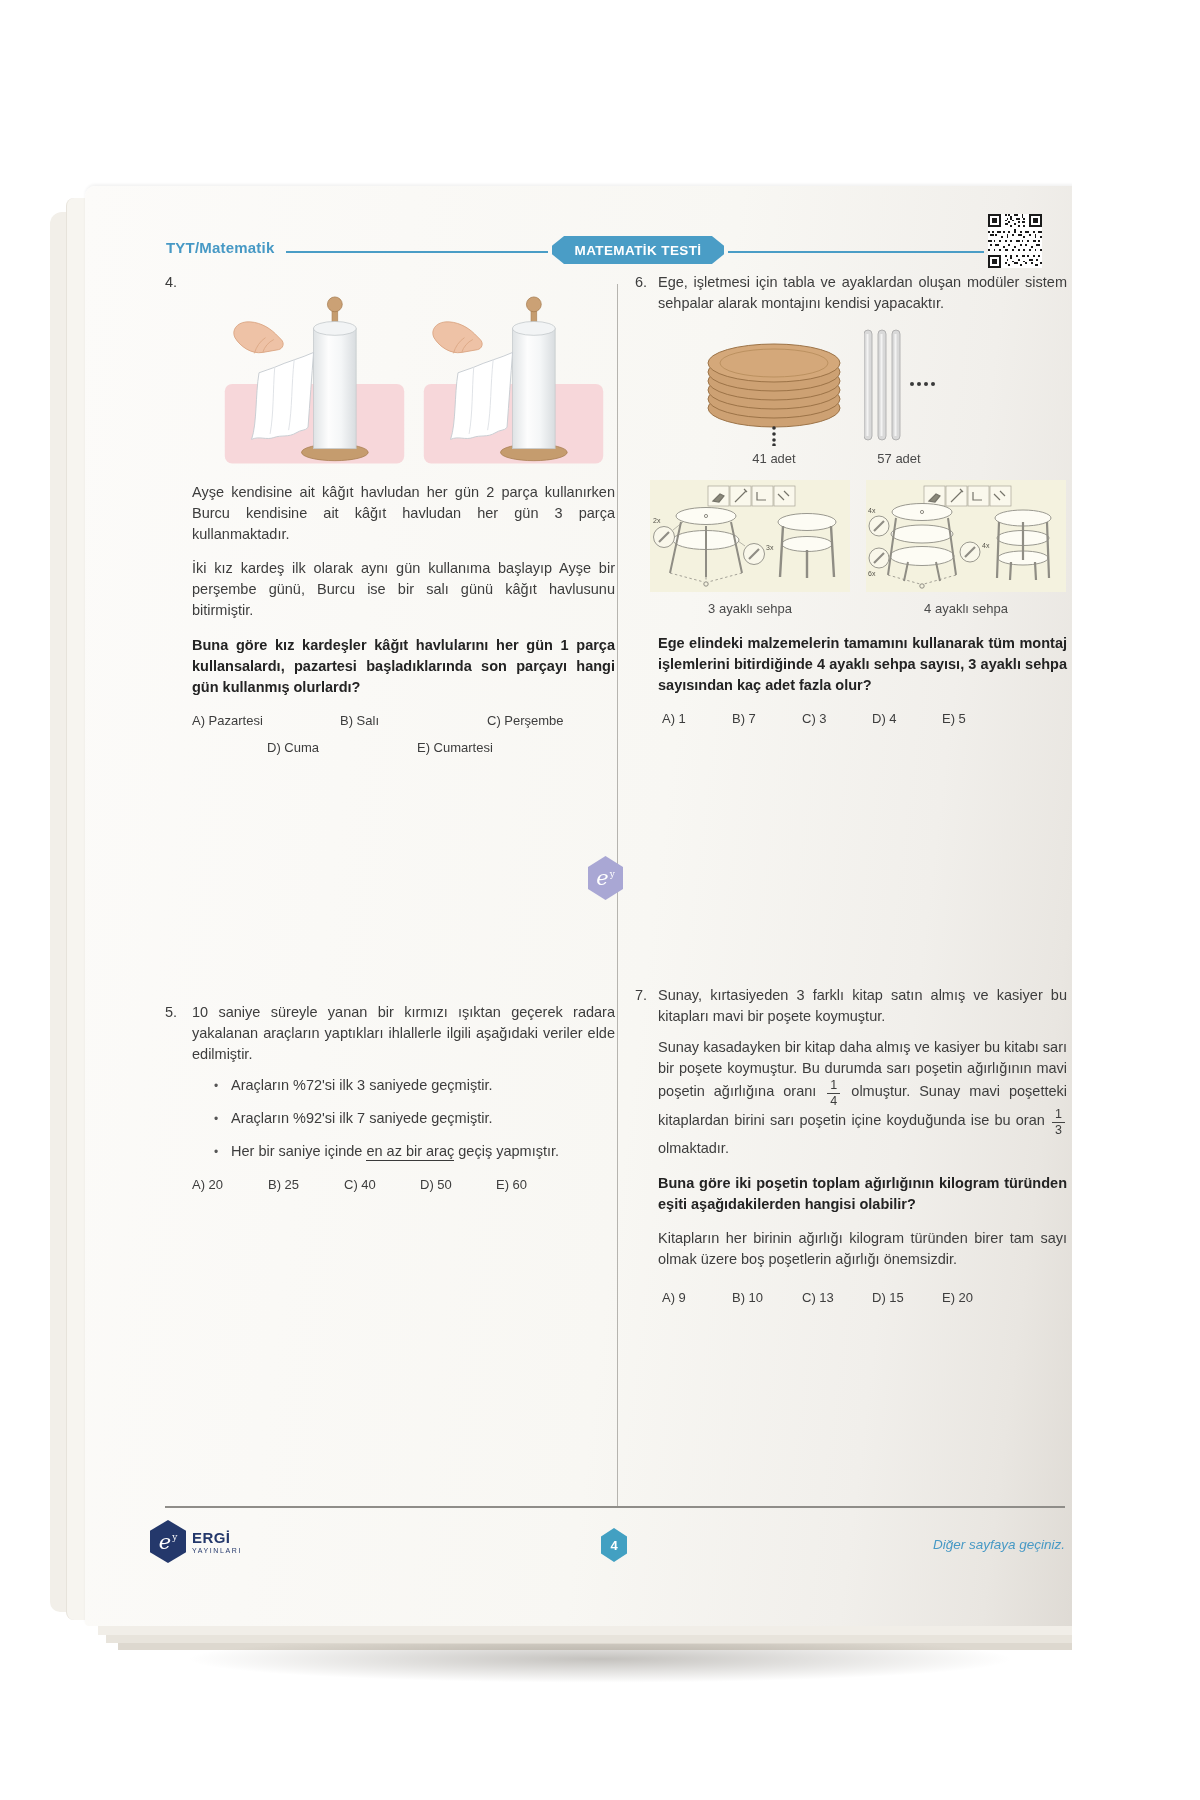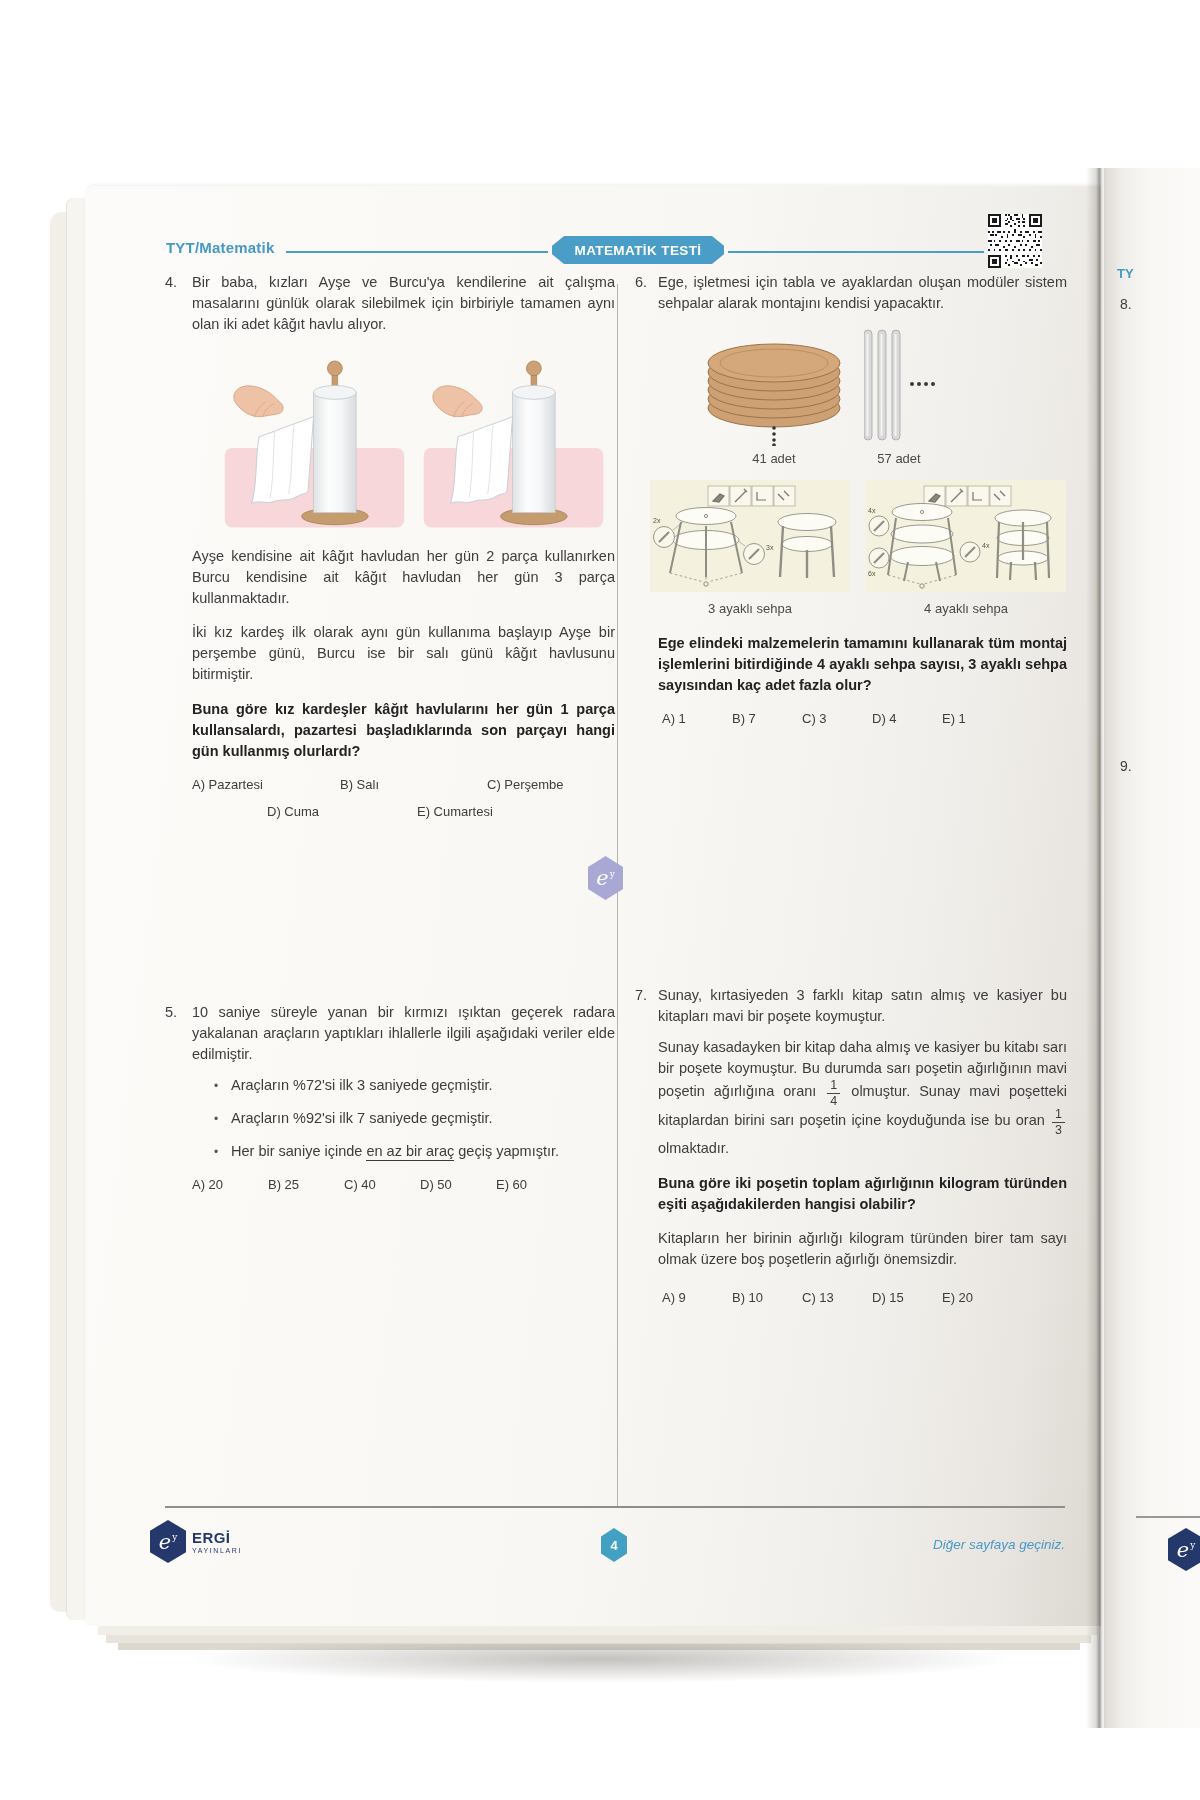--- a/index.html
+++ b/index.html
@@ -1,16 +1,16 @@
 <!DOCTYPE html>
 <html><head>
 <meta charset="utf-8">
 <style>
   html,body{margin:0;padding:0;background:#ffffff;}
-  .scene{position:relative;width:1200px;height:1800px;overflow:hidden;background:#fff;
+  .scene{position:relative;width:1072px;height:1800px;overflow:hidden;background:#fff;
          font-family:"Liberation Sans",sans-serif;color:#3d3d3d;border-radius:16px;}
   .abs{position:absolute;}
 
   
   .lstrip1{left:50px;top:212px;width:18px;height:1400px;background:#f2efe9;border-radius:12px 0 0 10px;}
   .lstrip2{left:66px;top:198px;width:20px;height:1422px;background:#f7f5f0;border-radius:8px 0 0 8px;border-left:1px solid #e7e3db;}
   .page{left:85px;top:186px;width:1016px;height:1440px;
         background:linear-gradient(97deg,#fcfbf9 0%,#f8f7f3 55%,#f1efeb 78%,#e9e6e1 90%,#dedad4 98%);
         border-radius:10px 2px 0 4px;box-shadow:0 -2px 3px rgba(0,0,0,.05);}
   .bstrip1{left:98px;top:1626px;width:1000px;height:9px;background:#f1eee8;}
@@ -138,21 +138,20 @@
       <path fill="#1a1a1a" d="M9 0h1v1H9z M11 0h1v1h-1z M14 0h2v1h-2z M18 0h1v2h-1z M10 2h1v1h-1z M12 1h1v2h-1z M15 2h2v1h-2z M19 2h1v1h-1z M9 3h1v1H9z M13 3h1v1h-1z M16 4h1v1h-1z M11 4h1v1h-1z M18 4h2v1h-2z M9 5h2v1H9z M14 5h1v1h-1z M12 6h1v1h-1z M16 6h1v1h-1z M19 6h1v1h-1z M0 9h1v1H0z M2 9h1v1H2z M5 9h2v1H5z M8 9h1v1H8z M11 9h1v1h-1z M14 8h1v2h-1z M17 9h1v1h-1z M20 9h2v1h-2z M24 9h1v1h-1z M27 9h2v1h-2z M1 11h2v1H1z M4 11h1v1H4z M7 12h1v1H7z M10 11h1v2h-1z M13 11h1v1h-1z M16 11h2v1h-2z M19 12h1v1h-1z M22 11h1v1h-1z M25 11h1v2h-1z M28 12h1v1h-1z M0 14h2v1H0z M3 14h1v1H3z M6 14h1v1H6z M9 14h1v1H9z M12 14h1v1h-1z M15 14h2v1h-2z M18 14h1v1h-1z M21 14h1v1h-1z M24 14h2v1h-2z M27 14h1v1h-1z M1 16h1v1H1z M4 16h2v1H4z M8 17h1v1H8z M11 16h1v1h-1z M14 17h1v1h-1z M17 16h1v1h-1z M20 16h1v1h-1z M23 17h1v1h-1z M26 16h2v1h-2z M0 19h1v1H0z M3 19h1v1H3z M6 19h1v1H6z M9 19h2v1H9z M13 19h1v1h-1z M16 19h1v1h-1z M19 19h1v1h-1z M22 19h1v1h-1z M25 19h1v1h-1z M28 19h1v1h-1z M9 22h1v1H9z M12 22h1v2h-1z M15 22h1v1h-1z M18 22h2v1h-2z M21 22h1v1h-1z M24 22h1v1h-1z M27 22h1v1h-1z M10 24h1v1h-1z M13 25h1v1h-1z M16 24h1v1h-1z M19 25h1v1h-1z M22 24h2v1h-2z M26 24h1v1h-1z M9 26h1v1H9z M11 27h1v1h-1z M14 26h2v1h-2z M17 27h1v1h-1z M20 26h1v1h-1z M23 26h1v1h-1z M25 27h2v1h-2z M28 26h1v1h-1z"></path>
     </svg>
   </div>
 
   <div class="abs divider"></div>
 
   <div class="abs colL qb4">
     <div class="q">
       <div class="qnum">4.</div>
       <div class="qbody">
-        <p class="jp">Bir baba, kızları Ayşe ve Burcu'ya kendilerine ait çalışma masalarını günlük olarak silebilmek için birbiriyle tamamen aynı olan iki adet kâğıt havlu alıyor.</p>
 
         <div class="towel-row">
           <svg width="185" height="185" viewBox="0 0 200 200">
             <defs>
               <linearGradient id="rollg1" x1="0" y1="0" x2="1" y2="0">
                 <stop offset="0" stop-color="#dfe3e5"></stop>
                   <stop offset="0.35" stop-color="#fdfdfd"></stop>
                 <stop offset="0.65" stop-color="#f4f6f7"></stop>
                   <stop offset="1" stop-color="#d8dcdf"></stop>
               </linearGradient>
@@ -359,21 +358,21 @@
             </div>
           </div>
         </div>
 
         <p class="jp stem">Ege elindeki malzemelerin tamamını kullanarak tüm montaj işlemlerini bitirdiğinde 4 ayaklı sehpa sayısı, 3 ayaklı sehpa sayısından kaç adet fazla olur?</p>
         <div class="optrow optsR">
           <span class="o70">A) 1</span>
           <span class="o70">B) 7</span>
           <span class="o70">C) 3</span>
           <span class="o70">D) 4</span>
-          <span>E) 1</span>
+          <span>E) 5</span>
         </div>
       </div>
     </div>
   </div>
 
   <div class="abs hex mid-hex">
     <span>e</span>
       <sup>y</sup>
   </div>
 

